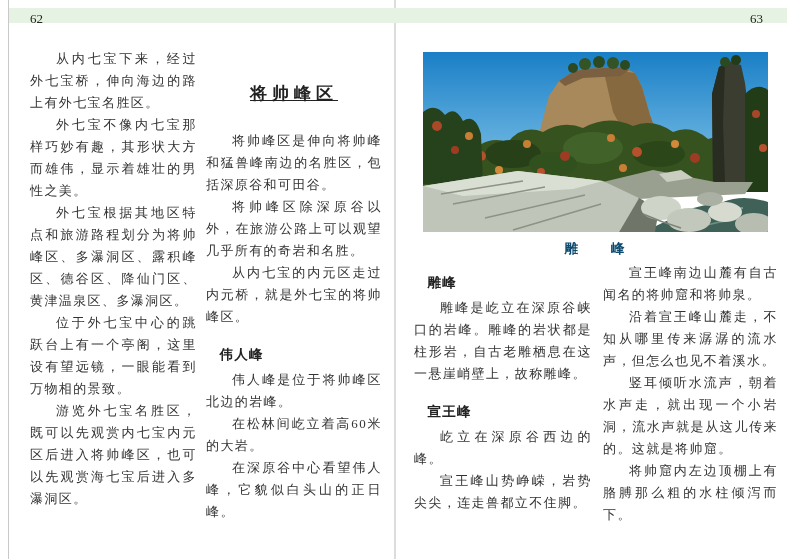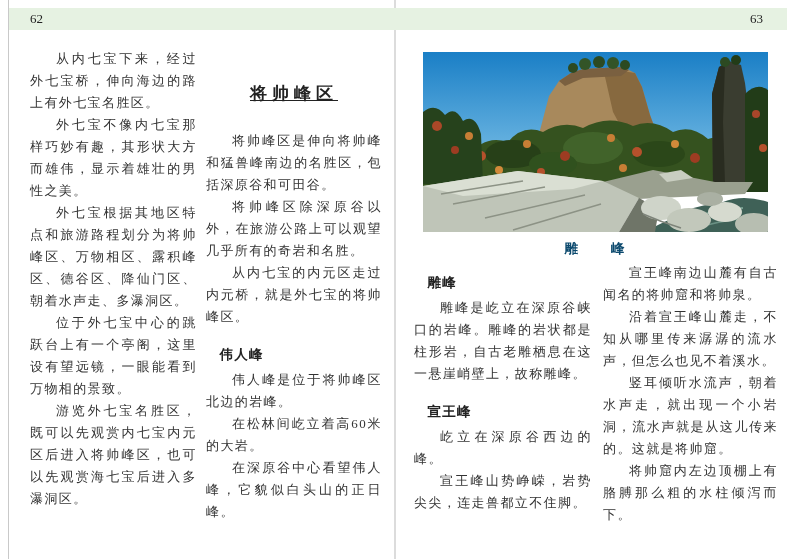--- a/index.html
+++ b/index.html
@@ -2,21 +2,21 @@
 <html><head>
 <meta charset="utf-8">
 <style>
   html,body{margin:0;padding:0;}
   body{
     width:787px;height:559px;position:relative;overflow:hidden;
     background:#ffffff;
     font-family:"Liberation Serif","DejaVu Serif",serif;
   }
   
-  .header-band{position:absolute;left:9px;right:0;top:8px;height:22px;background:#e6f2e2;}
+  .header-band{position:absolute;left:9px;right:0;top:8px;height:15px;background:#e6f2e2;}
   .pagenum{position:absolute;top:3px;font-size:13px;color:#222;}
   .pagenum.left{left:21px;}
   .pagenum.right{right:24px;}
   
   .left-edge{position:absolute;left:8px;top:0;width:1px;height:559px;background:#c9c9c9;}
   .gutter{position:absolute;left:394px;top:0;width:2px;height:559px;background:#dcdcdc;}
   
   .col{position:absolute;color:#333;}
   p.para{margin:0;font-size:13px;line-height:22px;text-align:justify;text-indent:2em;letter-spacing:1.4px;}
   .main-heading{font-size:17px;font-weight:bold;color:#222;text-align:center;letter-spacing:5px;margin:0 0 26px 0;line-height:20px;text-decoration:underline;}
@@ -41,21 +41,21 @@
   <div class="gutter"></div>
 
   <div class="header-band">
     <span class="pagenum left">62</span>
     <span class="pagenum right">63</span>
   </div>
 
   <div class="col" id="col1">
     <p class="para">从内七宝下来，经过外七宝桥，伸向海边的路上有外七宝名胜区。</p>
     <p class="para">外七宝不像内七宝那样巧妙有趣，其形状大方而雄伟，显示着雄壮的男性之美。</p>
-    <p class="para">外七宝根据其地区特点和旅游路程划分为将帅峰区、万物相区、露积峰区、德谷区、降仙门区、朝着水声走、多瀑洞区。</p>
+    <p class="para">外七宝根据其地区特点和旅游路程划分为将帅峰区、多瀑洞区、露积峰区、德谷区、降仙门区、黄津温泉区、多瀑洞区。</p>
     <p class="para">位于外七宝中心的跳跃台上有一个亭阁，这里设有望远镜，一眼能看到万物相的景致。</p>
     <p class="para">游览外七宝名胜区，既可以先观赏内七宝内元区后进入将帅峰区，也可以先观赏海七宝后进入多瀑洞区。</p>
   </div>
 
   <div class="col" id="col2">
     <h2 class="main-heading">将帅峰区</h2>
     <p class="para">将帅峰区是伸向将帅峰和猛兽峰南边的名胜区，包括深原谷和可田谷。</p>
     <p class="para">将帅峰区除深原谷以外，在旅游公路上可以观望几乎所有的奇岩和名胜。</p>
     <p class="para">从内七宝的内元区走过内元桥，就是外七宝的将帅峰区。</p>
     <h3 class="subhead">伟人峰</h3>

